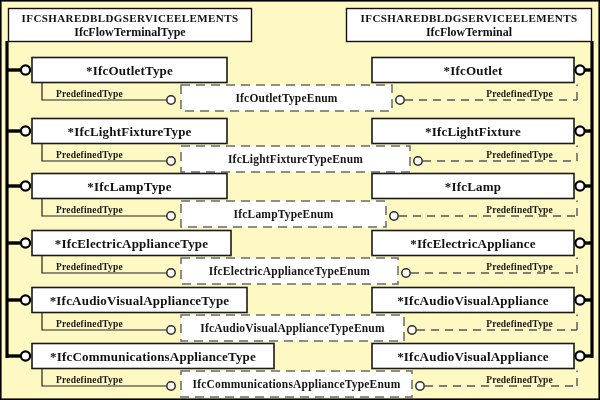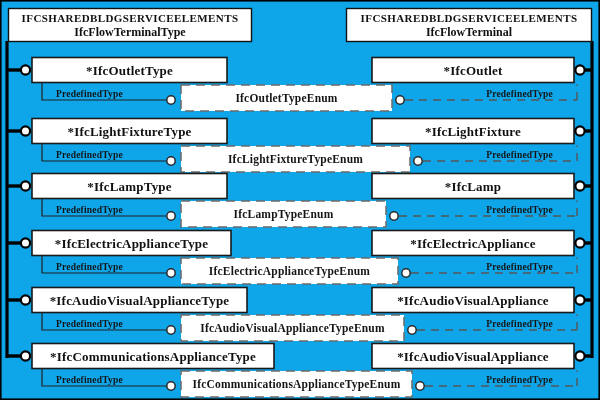--- a/index.html
+++ b/index.html
@@ -1,16 +1,16 @@
 <!DOCTYPE html>
 <html><head>
 <meta charset="utf-8">
 <style>
   html,body{margin:0;padding:0;background:#e8e8e8;}
-  #stage{width:600px;height:400px;background:#0ea5e9;position:relative;overflow:hidden;}
+  #stage{width:600px;height:400px;background:#fef9c3;position:relative;overflow:hidden;}
   svg{display:block;}
   .hbox{fill:#ffffff;stroke:#111111;stroke-width:1.4;}
   .htitle{font:bold 11px "Liberation Serif","DejaVu Serif",serif;letter-spacing:0.4px;text-anchor:middle;fill:#111111;}
   .htitle2{font:bold 12px "Liberation Serif","DejaVu Serif",serif;text-anchor:middle;fill:#111111;}
   .ebox{fill:#ffffff;stroke:#1a1a1a;stroke-width:1.6;}
   .etitle{font:bold 13px "Liberation Serif","DejaVu Serif",serif;text-anchor:middle;fill:#111111;letter-spacing:0.2px;}
   .enumbox{fill:#ffffff;stroke:#6a6a6a;stroke-width:1.5;stroke-dasharray:9 6;}
   .enumtitle{font:bold 11.5px "Liberation Serif","DejaVu Serif",serif;text-anchor:middle;fill:#151515;letter-spacing:0.2px;}
   .attr{font:bold 9.5px "Liberation Serif","DejaVu Serif",serif;fill:#151515;letter-spacing:0.2px;}
   .thick{stroke:#000000;stroke-width:3.4;}

